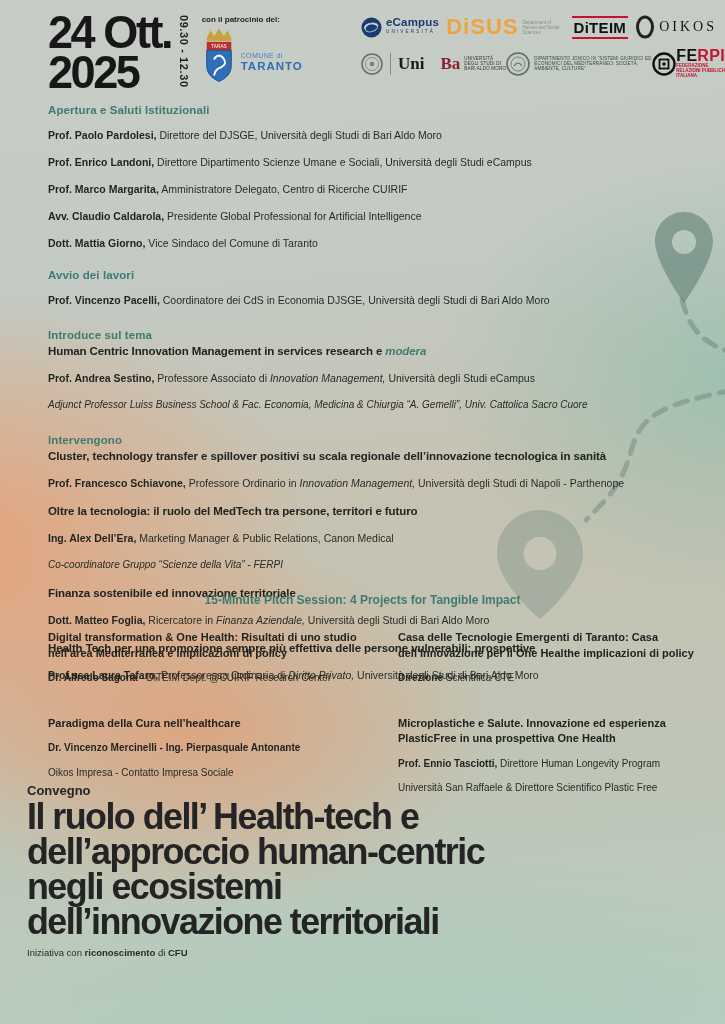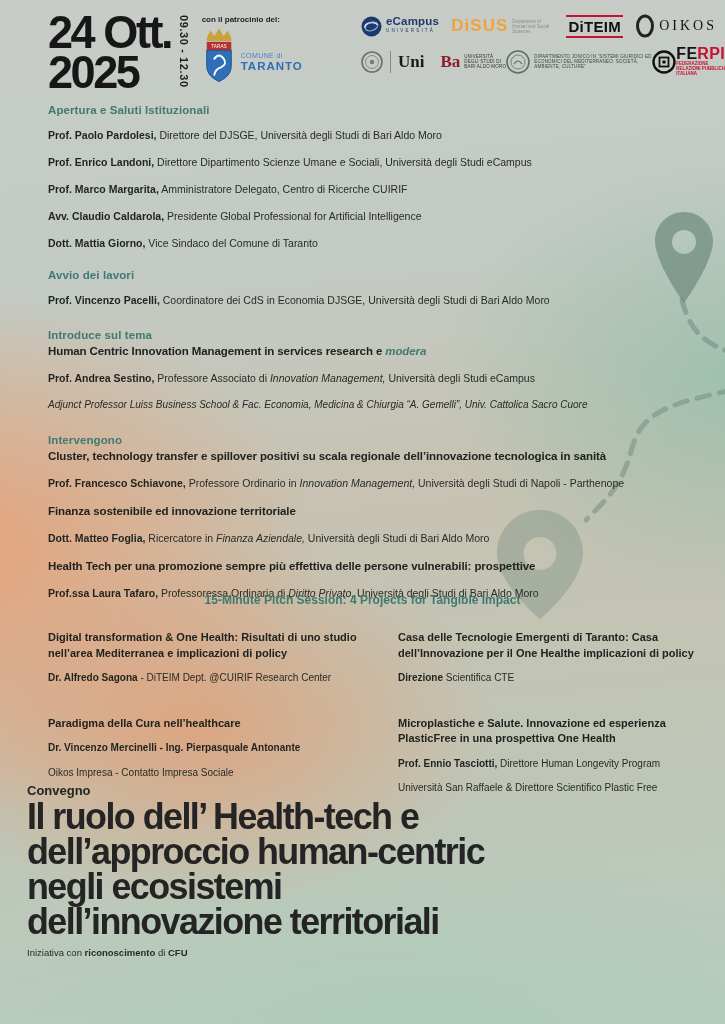--- a/index.html
+++ b/index.html
@@ -26,21 +26,21 @@
   .comune-name{margin-top:24px;line-height:10px;}
   .comune-line1{font-size:7px;color:#4a7fc1;letter-spacing:.4px;}
   .comune-line2{font-size:11.5px;font-weight:700;color:#2f6db5;letter-spacing:1px;}
 
   .logos{margin-left:auto;width:356px;display:flex;flex-direction:column;gap:9px;padding-top:2px;}
   .logo-row{display:flex;justify-content:space-between;align-items:center;}
   .logo{display:flex;align-items:center;gap:4px;}
   .ecampus-text{line-height:9px;}
   .ecampus-name{font-size:11.5px;font-weight:700;color:#1d3a6e;letter-spacing:.2px;}
   .ecampus-sub{font-size:4.5px;letter-spacing:2.2px;color:#1d3a6e;}
-  .disus-name{font-size:17px;font-weight:700;color:#f0a33c;letter-spacing:1px;}
+  .disus-name{font-size:22px;font-weight:700;color:#f0a33c;letter-spacing:1px;}
   .disus-sub{font-size:4.5px;color:#8a8f85;width:42px;line-height:5px;}
   .diteim{position:relative;padding:3px 2px;}
   .diteim::before,.diteim::after{content:"";position:absolute;height:2px;background:#c41230;}
   .diteim::before{top:0;right:0;width:100%;}
   .diteim::after{bottom:0;left:0;width:100%;}
   .diteim-name{font-size:15px;font-weight:700;color:#101010;letter-spacing:.3px;}
   .oikos-name{font-family:"Liberation Serif",serif;font-size:14px;color:#141414;letter-spacing:3px;}
   .uniba-name{font-family:"Liberation Serif",serif;font-size:17px;font-weight:700;line-height:17px;}
   .uniba-p1{color:#1a1a1a;} .uniba-p2{color:#8c1d2d;padding-left:16px;}
   .uniba-sub{font-size:4.5px;color:#333;width:42px;line-height:5px;letter-spacing:.2px;}
@@ -195,20 +195,25 @@
       <p class="line"><b>Prof. Andrea Sestino,</b><span> Professore Associato di </span><span class="it">Innovation Management,</span><span> Università degli Studi eCampus</span></p>
       <p class="line small">Adjunct Professor Luiss Business School &amp; Fac. Economia, Medicina &amp; Chiurgia “A. Gemelli”, Univ. Cattolica Sacro Cuore</p>
 
       <h3 class="sec-heading gap-m">Intervengono</h3>
 
       <div>
         <p class="talk-title">Cluster, technology transfer e spillover positivi su scala regionale dell’innovazione tecnologica in sanità</p>
         <p class="line"><b>Prof. Francesco Schiavone,</b><span> Professore Ordinario in </span><span class="it">Innovation Management,</span><span> Università degli Studi di Napoli - Parthenope</span></p>
       </div>
 
+      <div class="talk">
+        <p class="talk-title">Oltre la tecnologia: il ruolo del MedTech tra persone, territori e futuro</p>
+        <p class="line"><b>Ing. Alex Dell’Era,</b><span> Marketing Manager &amp; Public Relations, Canon Medical</span></p>
+        <p class="line small">Co-coordinatore Gruppo “Scienze della Vita” - FERPI</p>
+      </div>
 
       <div class="talk">
         <p class="talk-title">Finanza sostenibile ed innovazione territoriale</p>
         <p class="line"><b>Dott. Matteo Foglia,</b><span> Ricercatore in </span><span class="it">Finanza Aziendale,</span><span> Università degli Studi di Bari Aldo Moro</span></p>
       </div>
 
       <div class="talk">
         <p class="talk-title">Health Tech per una promozione sempre più effettiva delle persone vulnerabili: prospettive</p>
         <p class="line"><b>Prof.ssa Laura Tafaro,</b><span> Professoressa Ordinaria di </span><span class="it">Diritto Privato,</span><span> Università degli Studi di Bari  Aldo Moro</span></p>
       </div>

